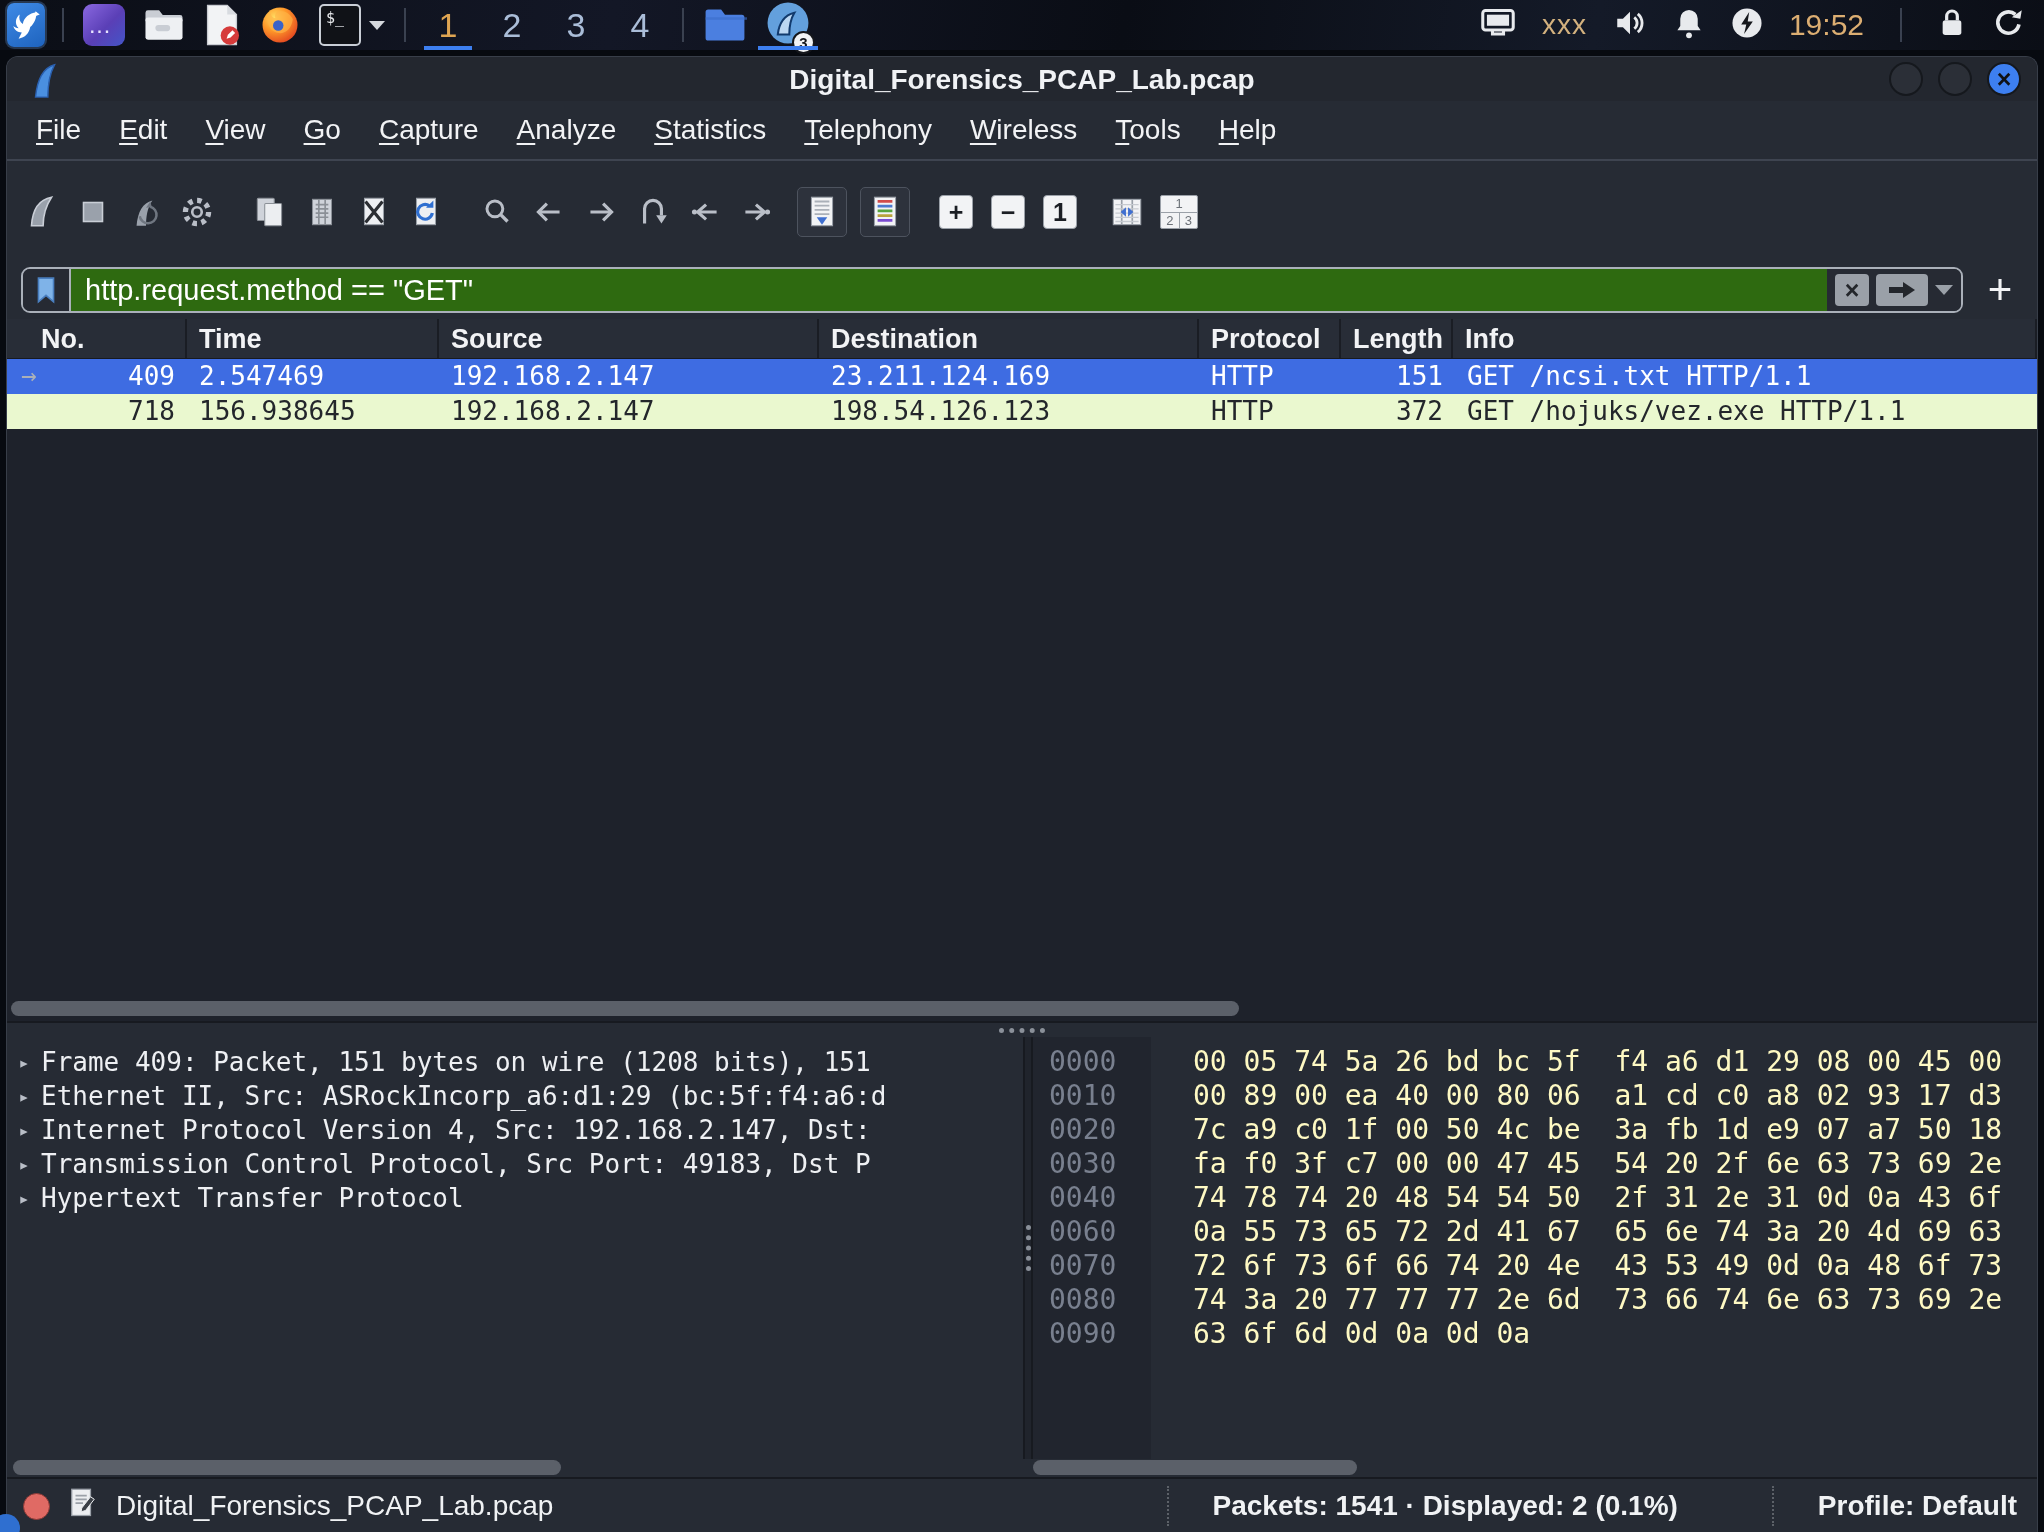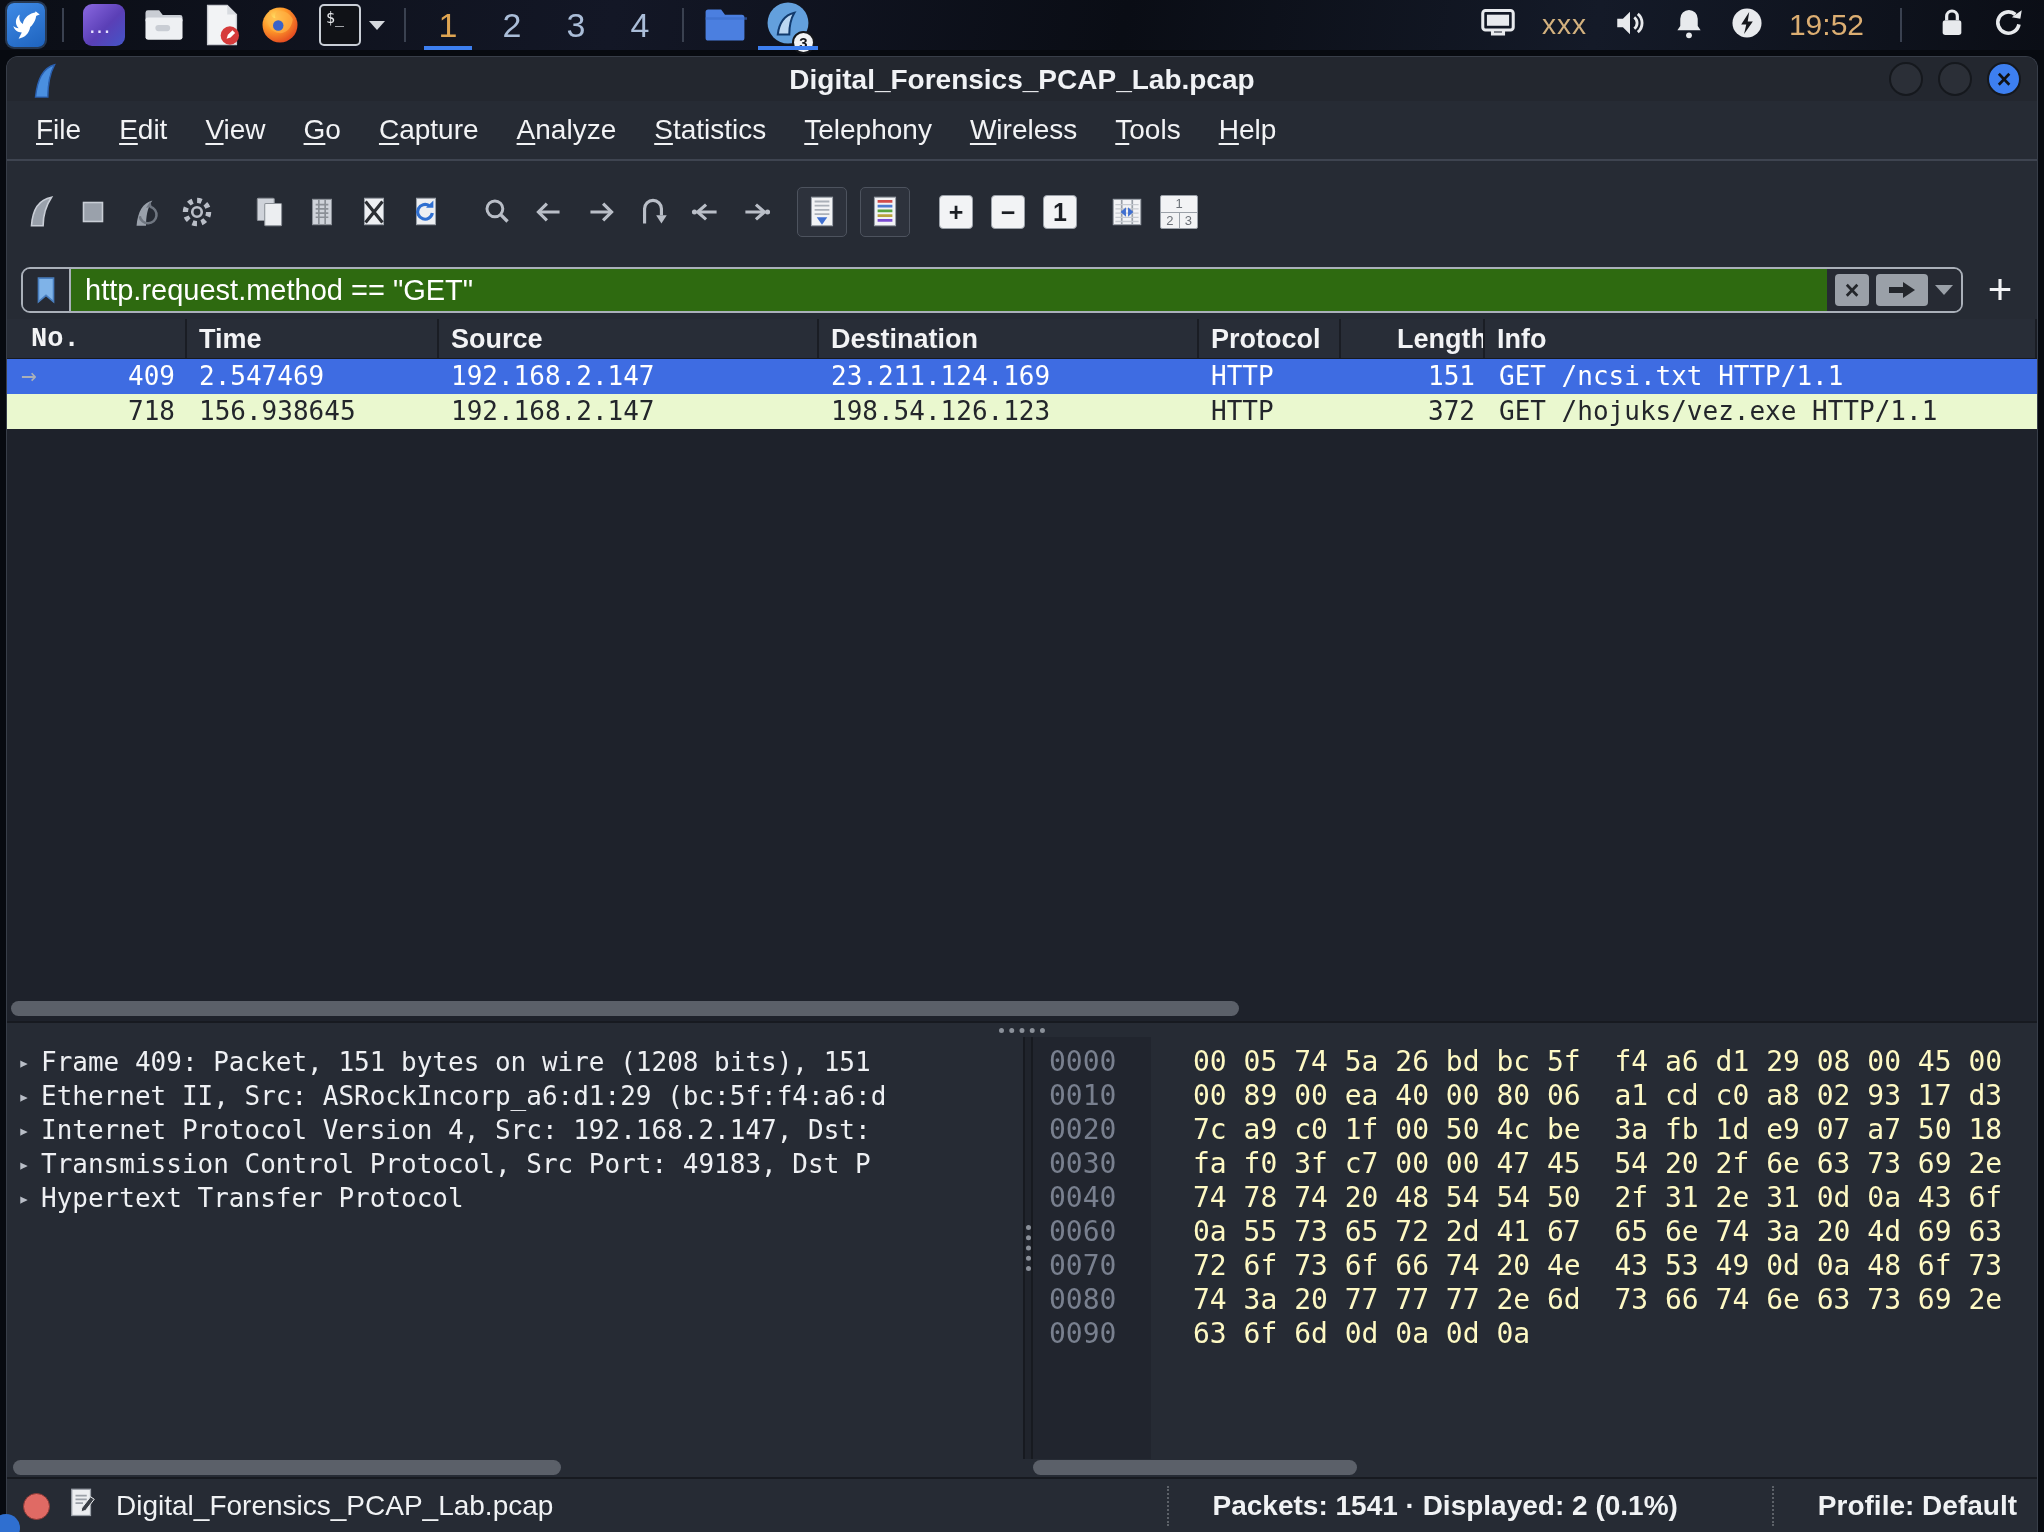--- a/index.html
+++ b/index.html
@@ -72,23 +72,23 @@
 
   
   .plist { position:absolute; left:0; top:262px; right:0; height:702px; background:#1e222b; }
   .plist-header { display:flex; height:40px; background:#282d37; border-bottom:1px solid #171a20; font-size:27px; font-weight:600; color:#f2f3f5; }
   .plist-header span { line-height:40px; border-right:2px solid #1a1d24; padding-left:12px; overflow:hidden; white-space:nowrap; }
   .c-no   { width:180px; }
   .c-time { width:252px; }
   .c-src  { width:380px; }
   .c-dst  { width:380px; }
   .c-proto{ width:142px; }
-  .c-len  { width:100px;margin-left:44px; }
+  .c-len  { width:112px; }
   .c-info { flex:1; }
-  .plist-header .c-no { padding-left:24px;font-family:Liberation Mono, monospace; }
+  .plist-header .c-no { padding-left:34px; }
   .prow { display:flex; height:35px; font-family:"DejaVu Sans Mono",monospace; font-size:26px; background:#eaf8cf; color:#23262b; position:relative; }
   .prow .cell { line-height:35px; white-space:nowrap; overflow:hidden; padding-left:12px; }
   .prow .c-no { text-align:right; padding-right:12px; padding-left:0; }
   .prow .c-len { text-align:right; padding-right:10px; padding-left:0; }
   .prow .c-info { padding-left:14px; }
   .prow.selected { background:#3e6ce2; color:#ffffff; }
   .prow.selected::before { content:"\2192"; position:absolute; left:14px; top:0; line-height:33px; color:#aab0b8; font-size:26px; }
   .plist-hscroll { position:absolute; left:0; bottom:2px; right:0; height:18px; }
   .thumb { position:absolute; background:#5b6069; border-radius:8px; height:15px; }
 

